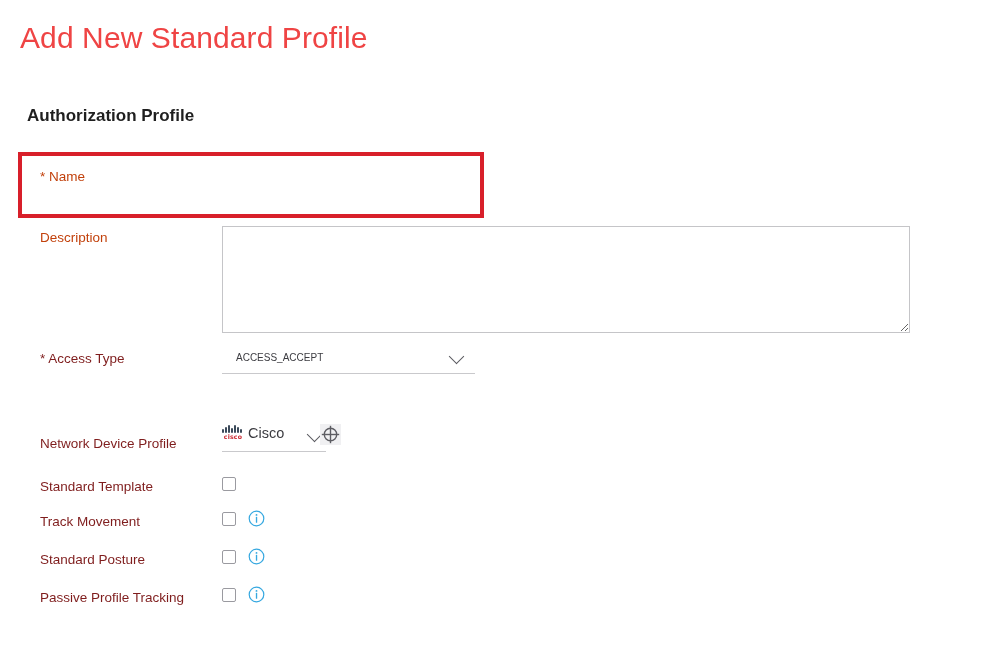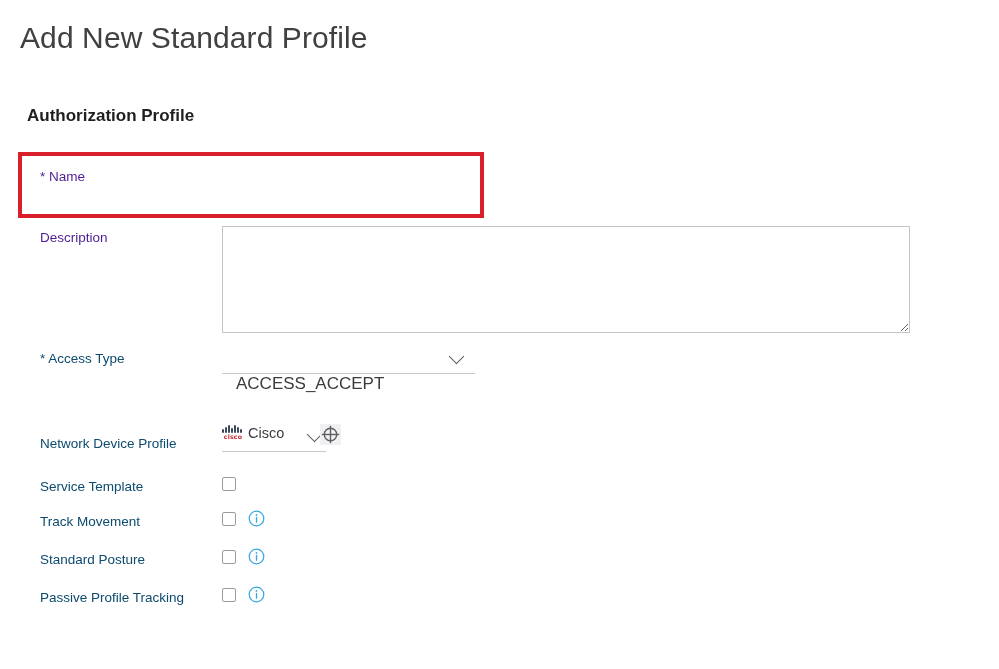--- a/index.html
+++ b/index.html
@@ -19,21 +19,21 @@
   }
 
   
   .page-title {
     position: absolute;
     left: 20px;
     top: 18px;
     font-size: 30px;
     font-weight: 400;
     letter-spacing: 0.1px;
-    color: #404040;
+    color: #ef4444;
     line-height: 40px;
     white-space: nowrap;
   }
 
   .section-title {
     position: absolute;
     left: 27px;
     top: 104px;
     font-size: 17px;
     font-weight: 700;
@@ -57,22 +57,22 @@
     width: 999px;
   }
 
   .lbl {
     position: absolute;
     left: 40px;
     font-size: 13.5px;
     line-height: 18px;
     white-space: nowrap;
   }
-  .lbl.muted { color: #4c1d95; }
-  .lbl.dark  { color: #0c4a6e; }
+  .lbl.muted { color: #c2410c; }
+  .lbl.dark  { color: #7f1d1d; }
 
   
   .annot-box {
     position: absolute;
     left: 18px;
     top: 152px;
     width: 466px;
     height: 66px;
     border: 4px solid #D81F2A;
     background: transparent;
@@ -116,25 +116,24 @@
   
   .select-wrap {
     position: absolute;
     border-bottom: 1px solid #c9c9cc;
     height: 30px;
   }
   .select-val {
     position: absolute;
     left: 14px;
     top: 2px;
-    font-size: 17px;
+    font-size: 10px;
     color: #3b3b40;
     line-height: 24px;
     white-space: nowrap;
-    margin-top: 26px;
   }
   .chev {
     position: absolute;
     top: 7px;
     width: 15px;
     height: 9px;
   }
   .chev::before {
     content: "";
     position: absolute;
@@ -272,21 +271,21 @@
       <svg width="21" height="21" viewBox="0 0 21 21" aria-hidden="true">
         <circle cx="10.5" cy="10.5" r="6.2" fill="none" stroke="#5d5d63" stroke-width="1.4"></circle>
         <line x1="10.5" y1="1.8" x2="10.5" y2="19.2" stroke="#5d5d63" stroke-width="1.4"></line>
         <line x1="1.8" y1="10.5" x2="19.2" y2="10.5" stroke="#5d5d63" stroke-width="1.4"></line>
       </svg>
     </button>
   </div>
 
   <div class="row" style="top:0;height:150px;">
 
-    <span class="lbl dark" style="top:328px;">Service Template</span>
+    <span class="lbl dark" style="top:328px;">Standard Template</span>
     <input type="checkbox" class="cbox" style="left: 222px; top: 327px;">
 
     <span class="lbl dark" style="top:363px;">Track Movement</span>
     <input type="checkbox" class="cbox" style="left: 222px; top: 362px;">
     <span class="info-icon" style="left:248px; top:360px;">
       <svg width="17" height="17" viewBox="0 0 17 17" aria-hidden="true">
         <circle cx="8.5" cy="8.5" r="7.3" fill="none" stroke="#36A8E0" stroke-width="1.2"></circle>
         <circle cx="8.5" cy="4.9" r="0.95" fill="#36A8E0"></circle>
         <rect x="7.85" y="6.8" width="1.35" height="6.0" rx="0.6" fill="#36A8E0"></rect>
       </svg>

